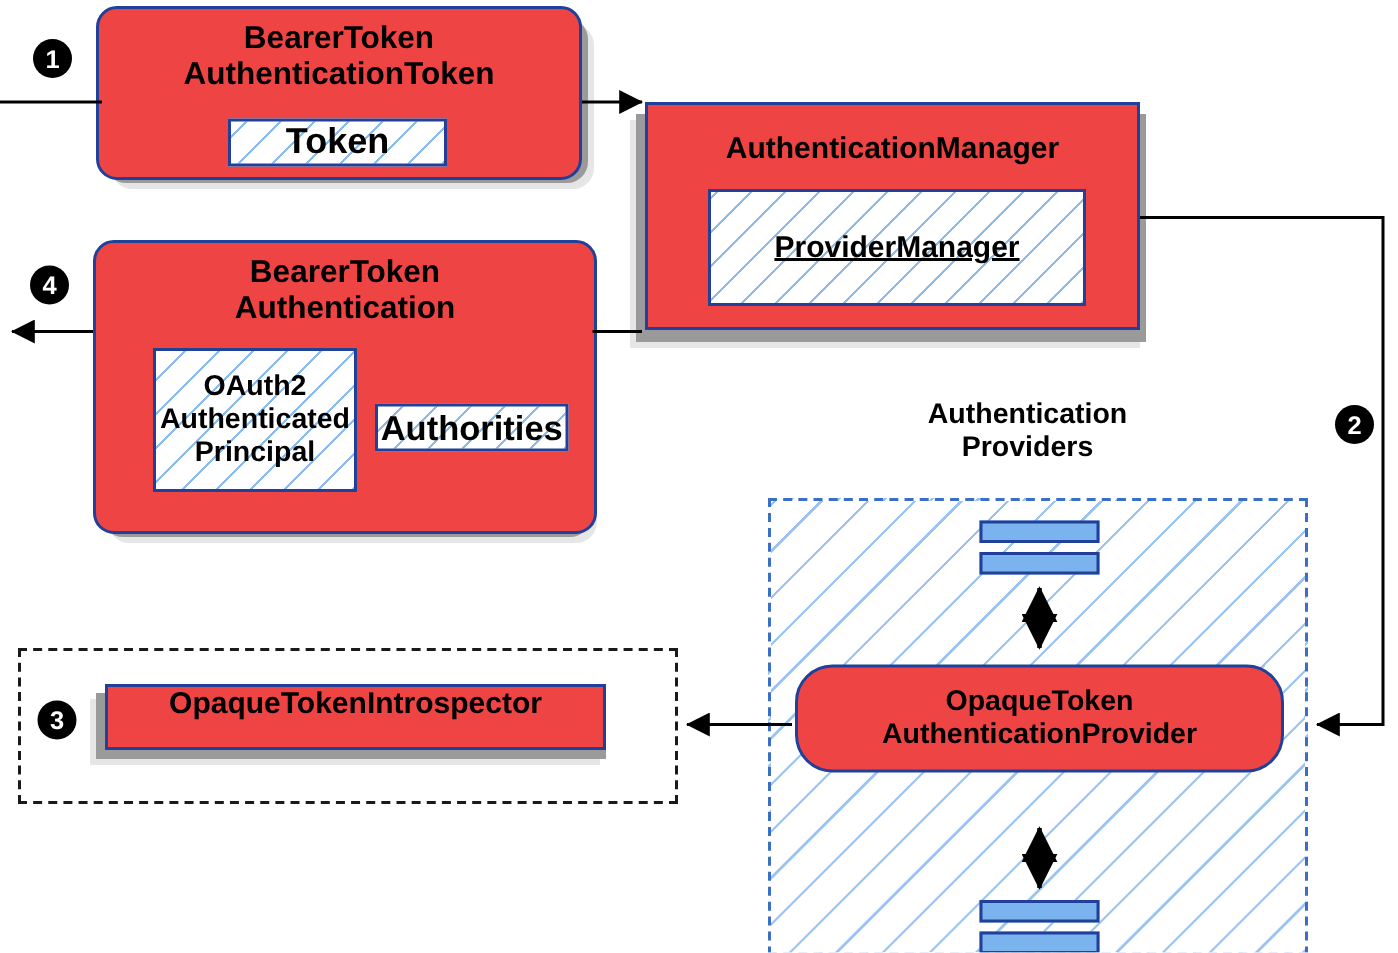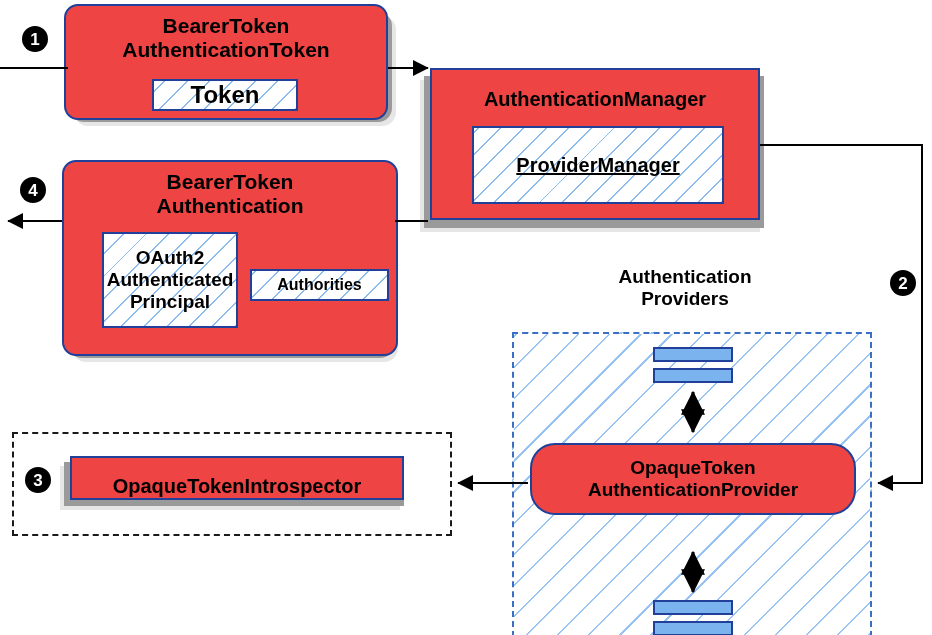--- a/index.html
+++ b/index.html
@@ -190,21 +190,21 @@
   <div class="shadow" style="left:524px; top:441px; width:332px; height:82px;"></div>
   <div class="node" style="left:530px; top:443px; width:326px; height:72px; justify-content:center; font-size:19px;border-radius:25px;">
     <div class="node-title">OpaqueToken
 AuthenticationProvider</div>
   </div>
 
   <div class="group-dashed-black" style="left:12px; top:432px; width:440px; height:104px;"></div>
 
   <div class="shadow soft" style="left:60px; top:466px; width:340px; height:44px;"></div>
   <div class="shadow" style="left:64px; top:462px; width:340px; height:44px;"></div>
-  <div class="node" style="left:70px; top:456px; width:334px; height:44px; justify-content:flex-end; font-size:20px;">
+  <div class="node" style="left:70px; top:456px; width:334px; height:44px; justify-content:flex-start; font-size:20px;">
     <div class="node-title">OpaqueTokenIntrospector</div>
   </div>
 
   <div class="shadow soft" style="left:420px; top:80px; width:340px; height:152px;"></div>
   <div class="shadow" style="left:424px; top:76px; width:340px; height:152px;"></div>
   <div class="node" style="left:430px; top:68px; width:330px; height:152px; padding-top:18px; font-size:20px;">
     <div class="node-title">AuthenticationManager</div>
   </div>
   <div class="hatch" style="left:472px; top:126px; width:252px; height:78px; font-size:20px;text-decoration:underline;">ProviderManager</div>
 
@@ -218,20 +218,20 @@
 
   <div class="shadow soft rounded" style="left:72px; top:172px; width:326px; height:190px;"></div>
   <div class="shadow rounded" style="left:68px; top:168px; width:326px; height:190px;"></div>
   <div class="node rounded" style="left:62px; top:160px; width:336px; height:196px; padding-top:8px; font-size:21px;">
     <div class="node-title">BearerToken
 Authentication</div>
   </div>
   <div class="hatch" style="left:72px; top:232px; width:136px; height:96px; font-size:19px;margin-left:30px;">OAuth2
 Authenticated
 Principal</div>
-  <div class="hatch" style="left:250px; top:269px; width:139px; height:32px; font-size:16px;">Authorities</div>
+  <div class="hatch" style="left:250px; top:269px; width:129px; height:32px; font-size:23px;">Authorities</div>
 
   <div class="marker" style="left:22px; top:26px;">1</div>
   <div class="marker" style="left:20px; top:177px;">4</div>
   <div class="marker" style="left:890px; top:270px;">2</div>
   <div class="marker" style="left:25px; top:467px;">3</div>
 
 </div>
 
 </body></html>

